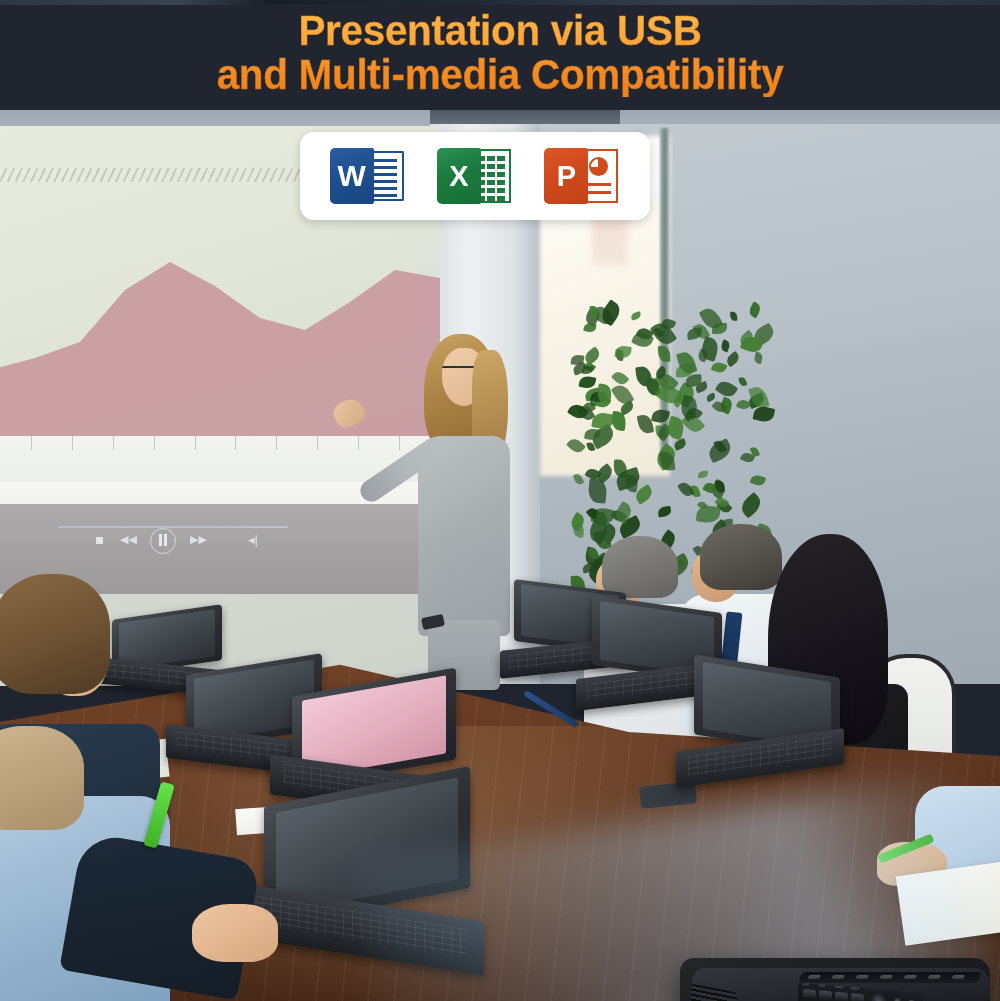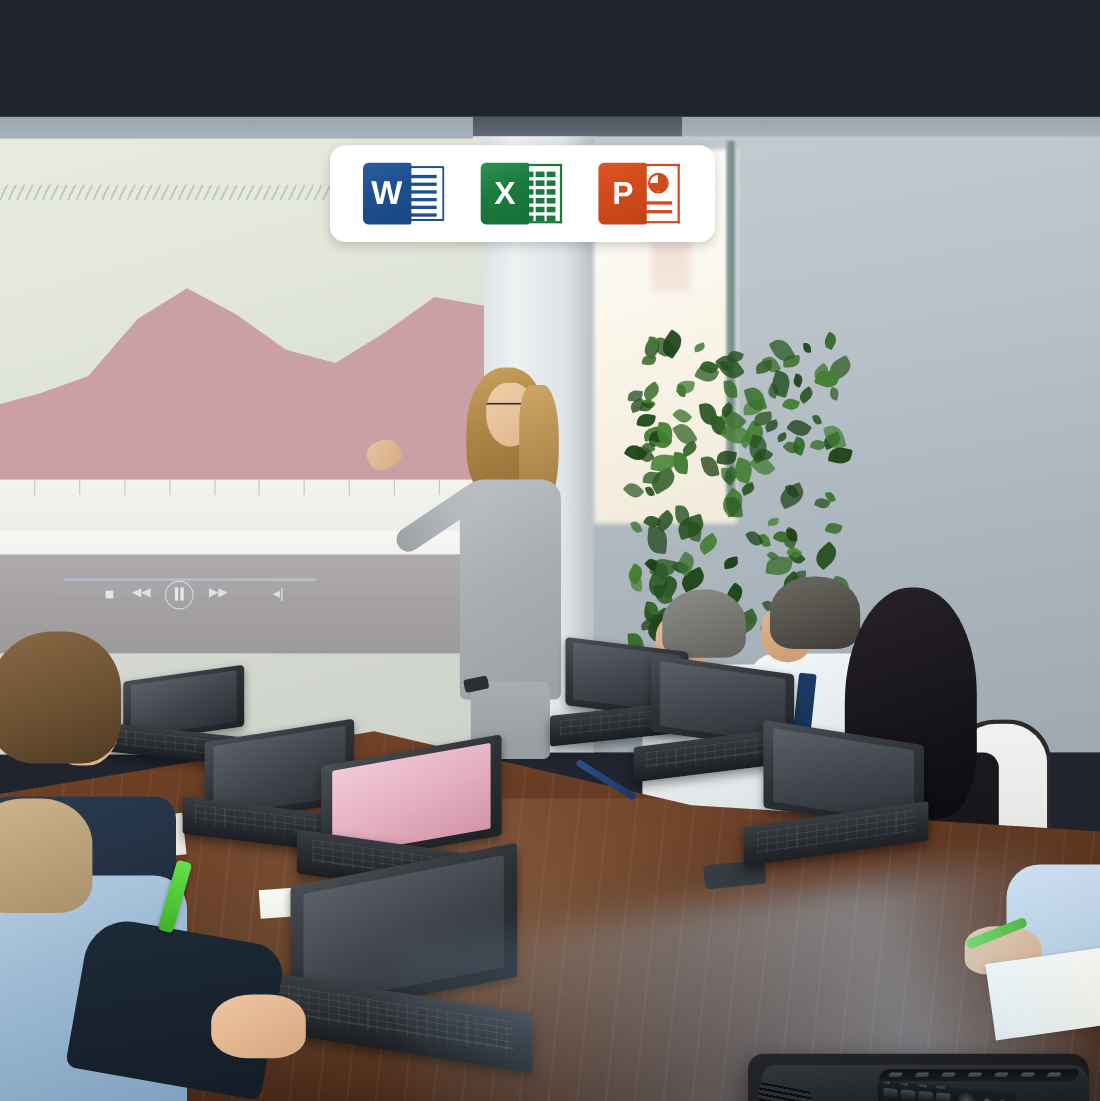--- a/index.html
+++ b/index.html
@@ -374,20 +374,27 @@
     background:conic-gradient(#cf4a1d 0deg 270deg,#fff 270deg 360deg);
     border:2px solid #cf4a1d;box-sizing:border-box;
   }
   .ppt-line{position:absolute;left:5px;width:26px;height:3px;background:#cf4a1d;}
 </style>
 </head>
 <body>
 
 <div class="canvas">
 
+  <div class="banner">
+    <div class="banner-topstrip"></div>
+    <div class="banner-title">
+      <span class="l2">Presentation via USB</span>
+      <span class="l2">and Multi-media Compatibility</span>
+    </div>
+  </div>
 
   <div class="photo">
 
     <div class="ceiling"></div>
     <div class="ceiling-dark"></div>
 
     <div class="wall-right"></div>
     <div class="wall-column"></div>
     <div class="window-bright"></div>
     <div class="window-pink"></div>

